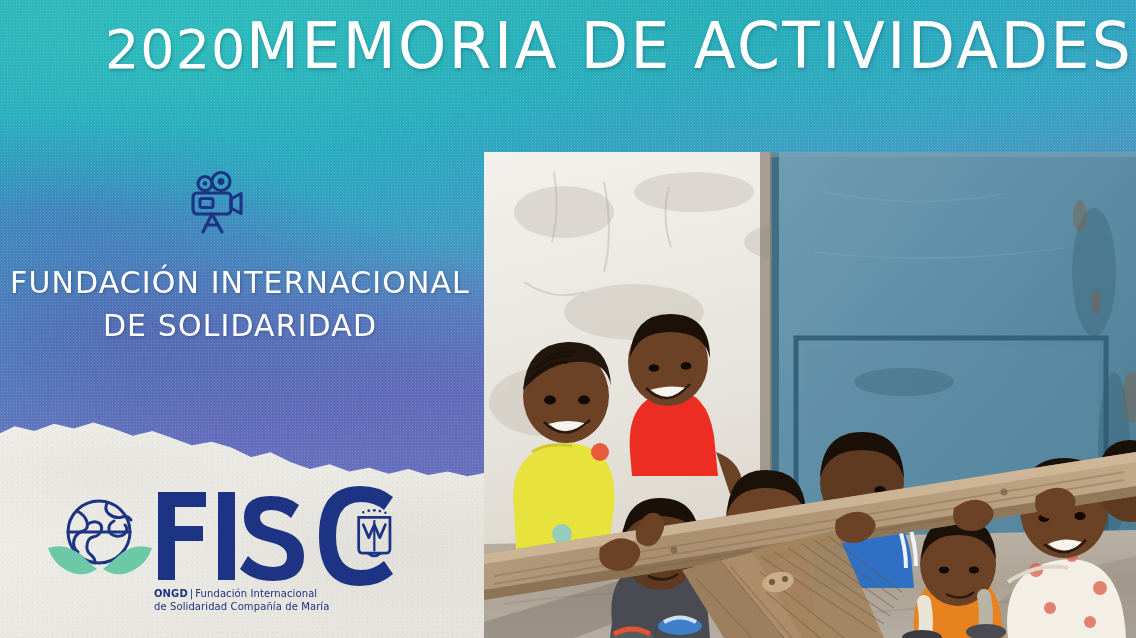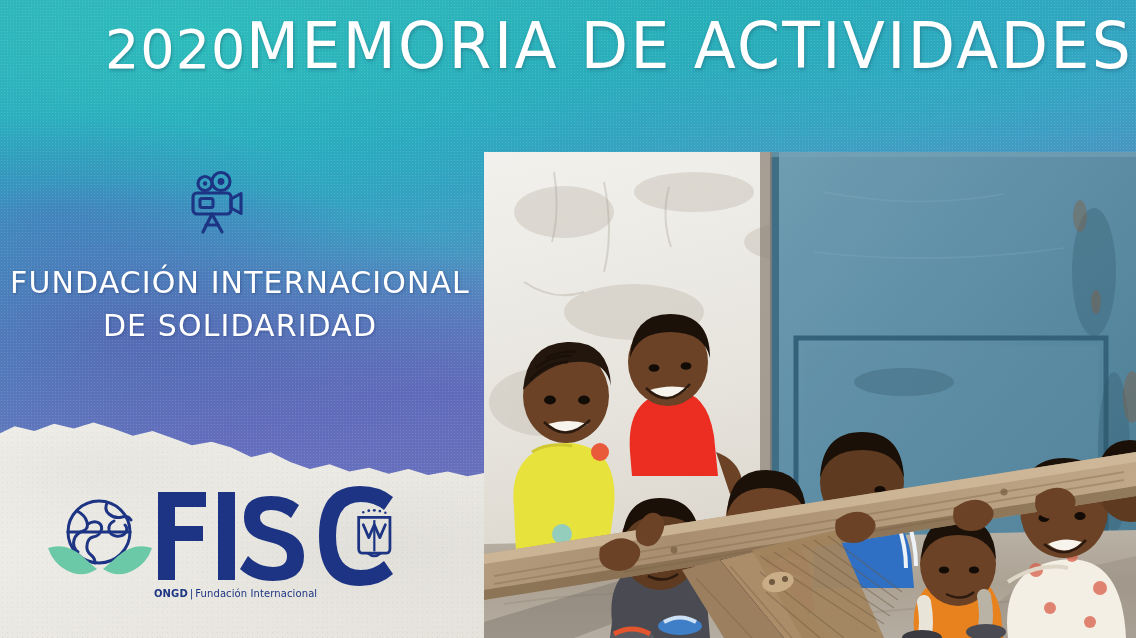--- a/index.html
+++ b/index.html
@@ -295,20 +295,23 @@
           <path d="M21 11 v34" stroke="#1c3483" stroke-width="2.4"></path>
           <path d="M9 16 l6 14 l6 -14 l6 14 l6 -14" fill="none" stroke="#1c3483" stroke-width="3" stroke-linecap="round" stroke-linejoin="round"></path>
           <path d="M14 47 q7 6 14 0" fill="none" stroke="#1c3483" stroke-width="2.6" stroke-linecap="round"></path>
         </g>
       </svg>
     </div>
 
     <div class="logo-tagline">
       <div>
         <b>ONGD</b><span class="tag-sep">|</span><span>Fundación  Internacional</span>
+      </div>
+      <div>
+        <span>de Solidaridad Compañía de María</span>
       </div>
     </div>
   </div>
 
   <div class="photo">
     <svg viewBox="0 0 652 486" preserveAspectRatio="xMidYMid slice" role="img">
       <defs>
         <linearGradient id="wallG" x1="0" y1="0" x2="0.3" y2="1">
           <stop offset="0" stop-color="#f2f1ed"></stop>
           <stop offset="0.55" stop-color="#e6e3dc"></stop>

